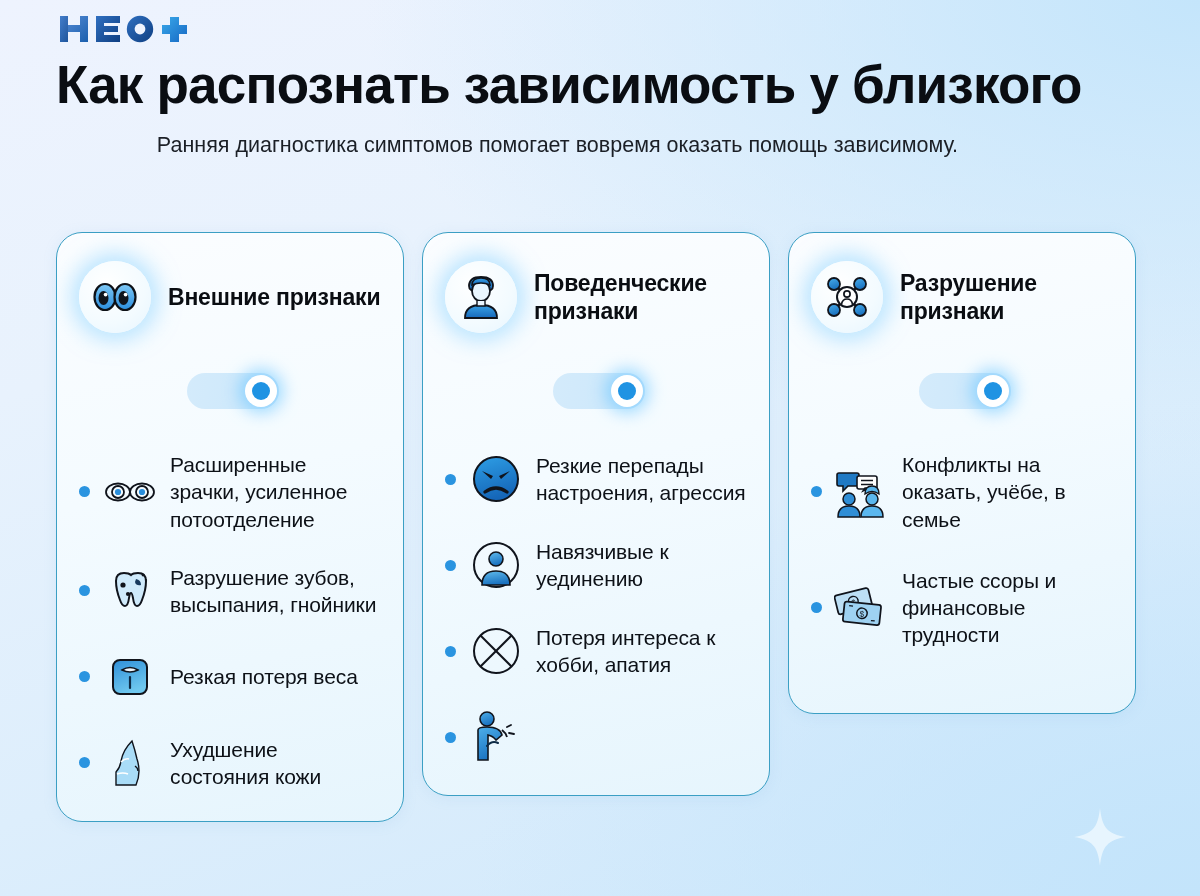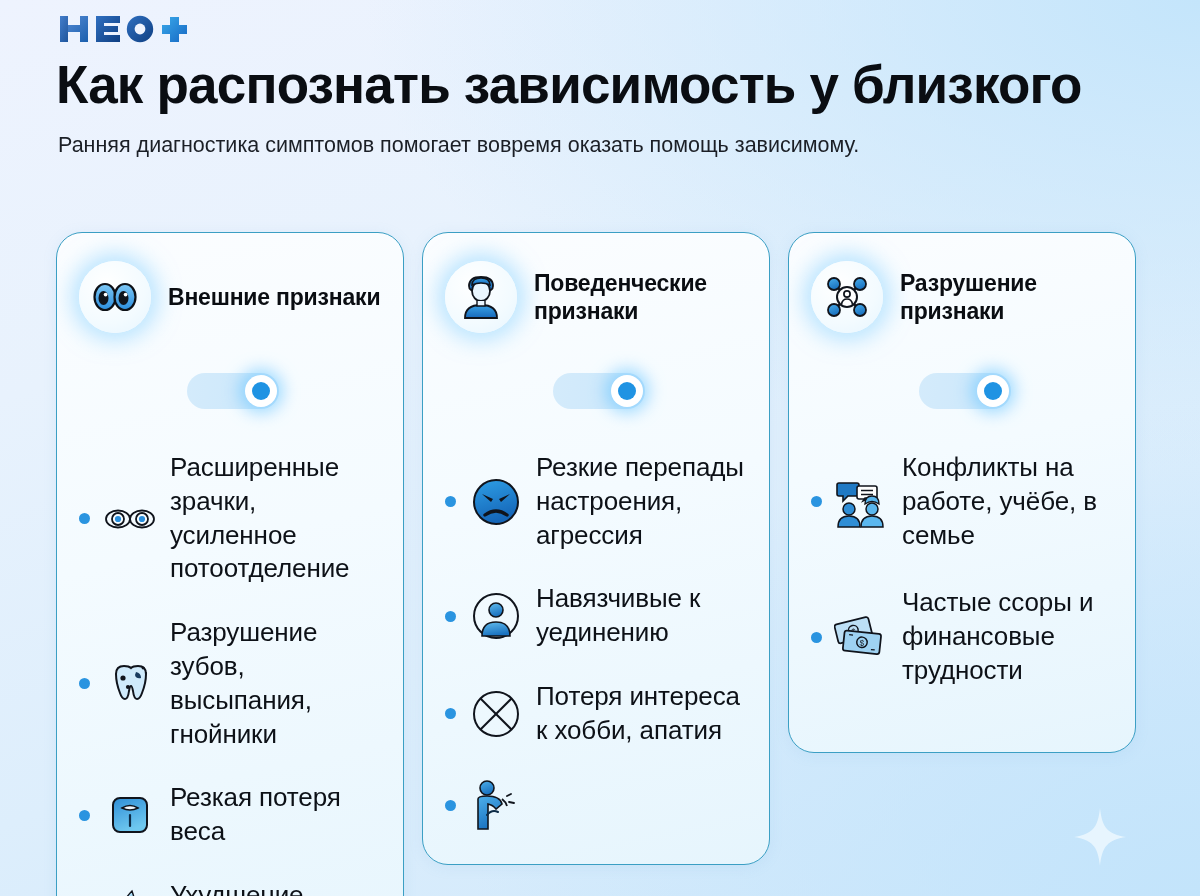--- a/index.html
+++ b/index.html
@@ -53,20 +53,21 @@
   }
 
   .page-subtitle {
     position: absolute;
     left: 58px;
     top: 129px;
     width: 900px;
     font-size: 21.5px;
     line-height: 1.55;
     color: #1b1f26;
+    text-align: right;
   }
 
   
   .cards {
     position: absolute;
     left: 56px;
     top: 232px;
     width: 1092px;
     display: flex;
     gap: 18px;
@@ -167,21 +168,21 @@
   .item-icon {
     width: 56px;
     min-width: 56px;
     height: 56px;
     display: flex;
     align-items: center;
     justify-content: center;
   }
 
   .item-text {
-    font-size: 26px;
+    font-size: 21px;
     line-height: 1.3;
     color: #0d1117;
     letter-spacing: -0.1px;
   }
 
   .card-3 .list-item { margin-bottom: 34px; }
 </style>
 </head>
 <body>
 
@@ -454,21 +455,21 @@
             <path d="M29 26 l2 -3 h4 Z" fill="#ffffff" stroke="#10141c" stroke-width="1.4"></path>
             <line x1="27" y1="15.5" x2="39" y2="15.5" stroke="#10141c" stroke-width="1.5"></line>
             <line x1="27" y1="19.5" x2="39" y2="19.5" stroke="#10141c" stroke-width="1.5"></line>
             <circle cx="15" cy="34" r="6" fill="#2f8ed6" stroke="#10141c" stroke-width="1.5"></circle>
             <path d="M4 52 q0 -11 11 -11 q11 0 11 11 Z" fill="#2f8ed6" stroke="#10141c" stroke-width="1.5"></path>
             <circle cx="38" cy="34" r="6" fill="#5bb7ee" stroke="#10141c" stroke-width="1.5"></circle>
             <path d="M31 29 q7 -5 14 0 q0 -8 -7 -8 q-7 0 -7 8 Z" fill="#5bb7ee" stroke="#10141c" stroke-width="1.4"></path>
             <path d="M27 52 q0 -11 11 -11 q11 0 11 11 Z" fill="#5bb7ee" stroke="#10141c" stroke-width="1.5"></path>
           </svg>
         </span>
-        <span class="item-text">Конфликты на работе, учёбе, в семье</span>
+        <span class="item-text">Конфликты на оказать, учёбе, в семье</span>
       </div>
 
       <div class="list-item">
         <span class="bullet"></span>
         <span class="item-icon">
           <svg width="58" height="46" viewBox="0 0 58 46">
             <g transform="rotate(-14 29 23)">
               <rect x="4" y="4" width="36" height="20" rx="2.5" fill="#bcdff5" stroke="#10141c" stroke-width="1.8"></rect>
               <circle cx="22" cy="14" r="5" fill="none" stroke="#10141c" stroke-width="1.5"></circle>
               <text x="22" y="18" font-size="8" text-anchor="middle" fill="#10141c" font-family="Liberation Sans, sans-serif">$</text>

